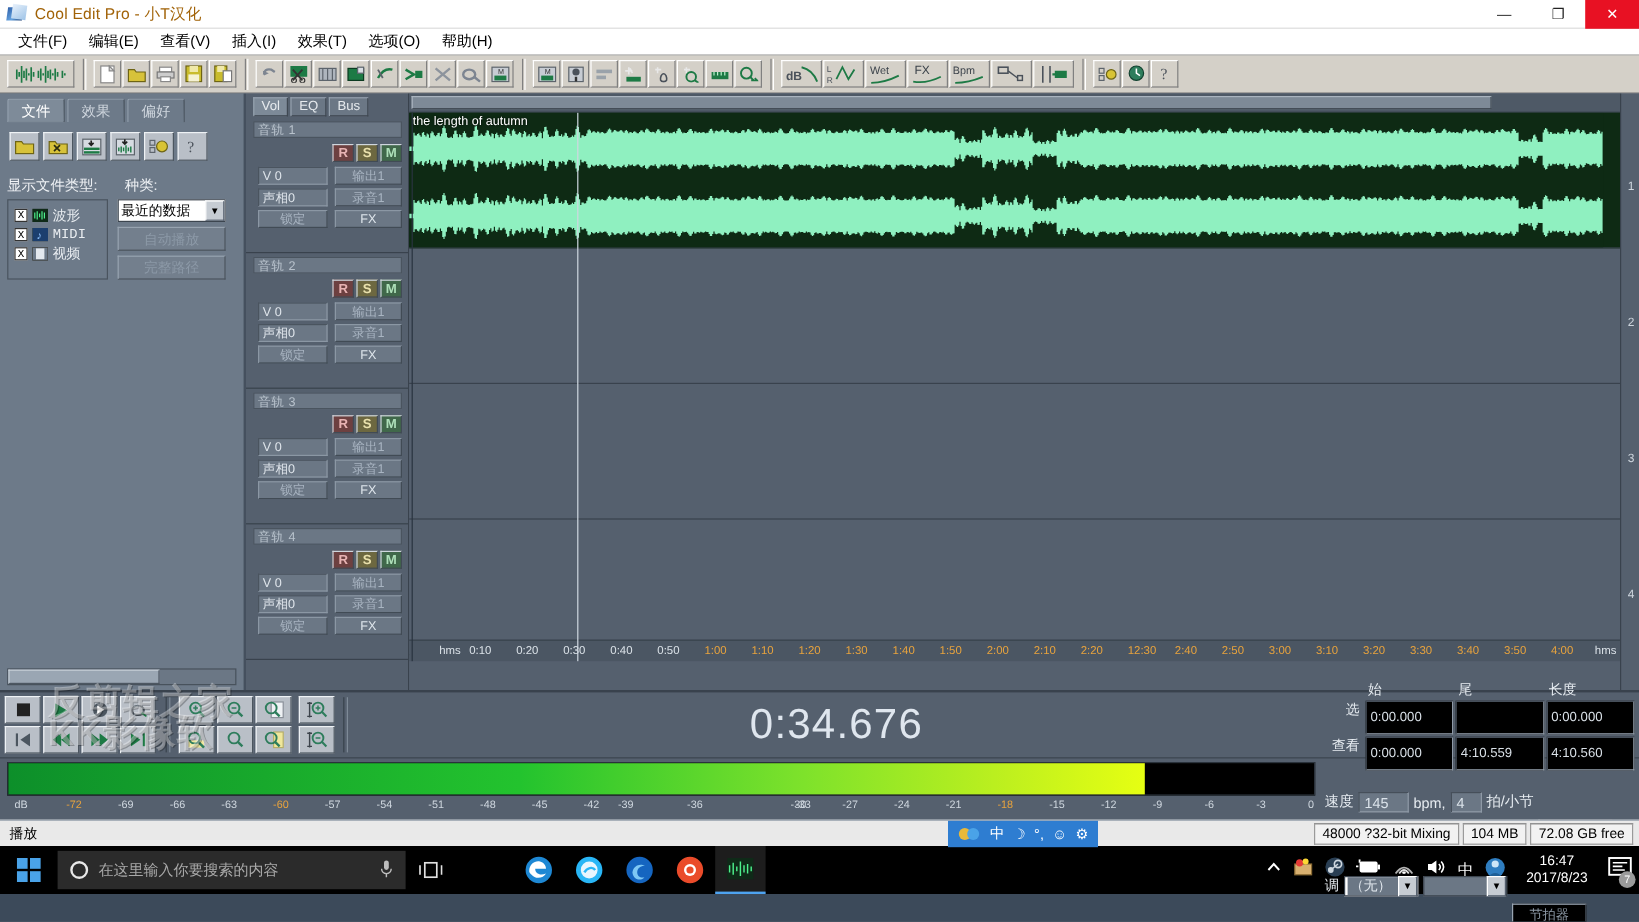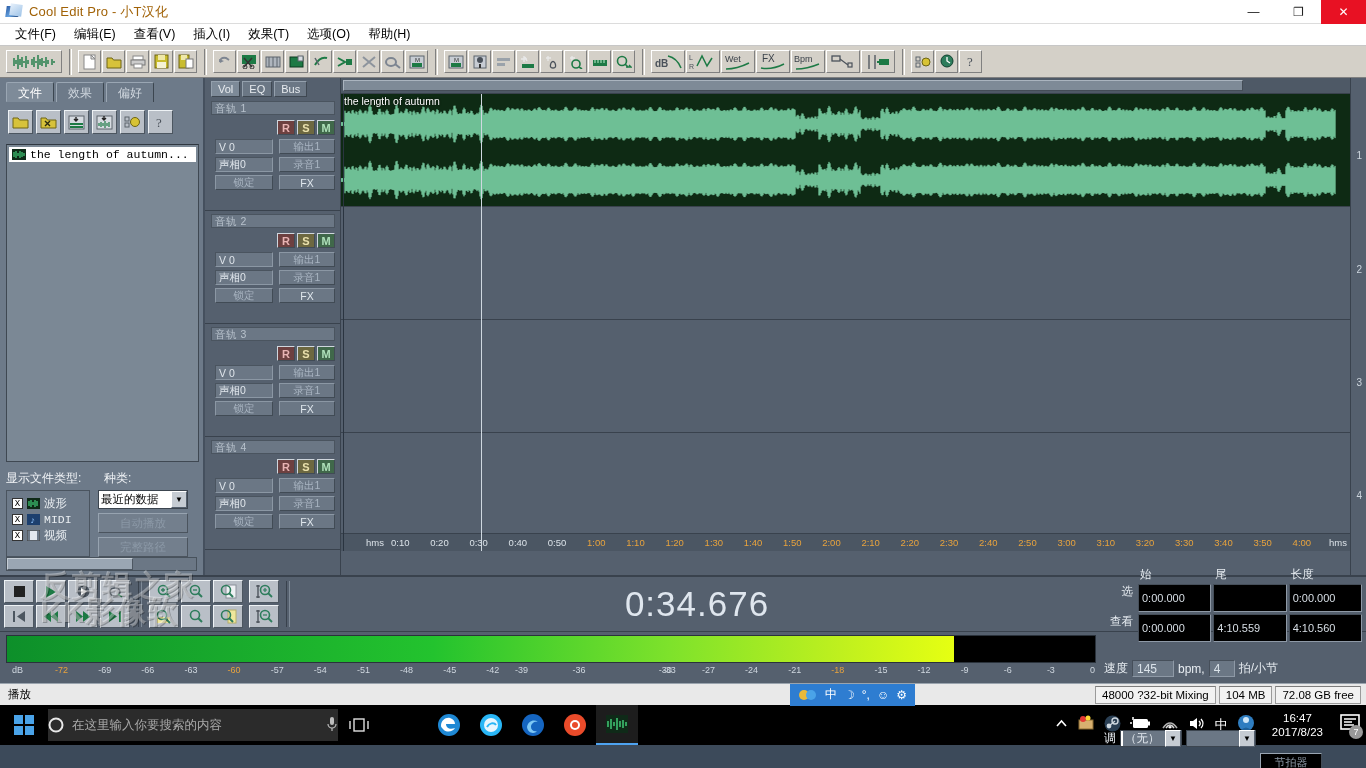--- a/index.html
+++ b/index.html
@@ -177,21 +177,21 @@
   .statusbar { height:22px; background:#e9e9e9; display:flex; align-items:center;
                border-top:1px solid #9aa4ae; font-size:11.5px; color:#000; padding:0 2px;}
   .sb-cell { border:1px solid #9a9a9a; border-top-color:#7c7c7c; height:18px;
              display:flex;align-items:center; padding:0 6px; margin-right:3px; background:#f2f2f2;}
   .ime { position:absolute; display:flex; align-items:center; gap:7px;
          background:#2e7dd1; height:22px; padding:0 8px; color:#fff; font-size:12px;}
   
   .taskbar { height:40px; background:#000; display:flex; align-items:center; }
   .startbtn { width:48px; height:40px; display:flex;align-items:center;justify-content:center;}
   .searchbox { width:290px; height:32px; background:#2b2b2b; display:flex; align-items:center;
-               gap:8px; padding:0 0; color:#a9a9a9; font-size:12.5px;}
+               gap:8px; padding:0 10px; color:#a9a9a9; font-size:12.5px;}
   .taskicon { width:42px; height:40px; display:flex; align-items:center; justify-content:center;}
   .taskicon.active { border-bottom:2px solid #4ea3f0; background:#1d1d1d;}
   .tray { margin-left:auto; display:flex; align-items:center; gap:9px; padding-right:6px; color:#fff;}
   .clock { font-size:11.5px; line-height:14px; text-align:center; color:#fff; padding:0 8px;}
 </style>
 </head>
 <body>
 
 <div class="titlebar">
   <div class="appicon">
@@ -488,31 +488,20 @@
             <rect x="1" y="2" width="4" height="4" fill="none" stroke="#5d646c"></rect>
             <rect x="1" y="8" width="4" height="4" fill="none" stroke="#5d646c"></rect>
             <circle cx="11" cy="7" r="4.5" fill="#d8c334" stroke="#6d6414"></circle>
           </svg>
         </div>
       <div class="fibtn">
         <svg width="15" height="15">
             <text x="3" y="12" font-size="13" fill="#4a515a" font-family="serif">?</text>
           </svg>
         </div>
-    </div>
-    <div class="filelist">
-      <div class="fileitem">
-        <svg width="14" height="11">
-            <rect width="14" height="11" fill="#0f2a18"></rect>
-            <g stroke="#4df08c" stroke-width="1">
-              <path d="M2 8V3M4 9V2M6 7V4M8 9V2M10 8V3M12 7V4"></path>
-            </g>
-          </svg>
-        <span>the length of autumn...</span>
-      </div>
     </div>
     <div class="ftypes">
       <div class="ftypes-hdr">
         <span style="width:88px">显示文件类型:</span>
         <span>种类:</span>
       </div>
       <div class="ftypes-body">
         <div class="ftbox">
           <div class="ftrow">
             <span class="chk">X</span>
@@ -665,21 +654,21 @@
             <div class="tick" style="left: 184.8px;">0:50</div>
             <div class="tick orange" style="left: 224px;">1:00</div>
             <div class="tick orange" style="left: 263.2px;">1:10</div>
             <div class="tick orange" style="left: 302.4px;">1:20</div>
             <div class="tick orange" style="left: 341.6px;">1:30</div>
             <div class="tick orange" style="left: 380.8px;">1:40</div>
             <div class="tick orange" style="left: 420px;">1:50</div>
             <div class="tick orange" style="left: 459.2px;">2:00</div>
             <div class="tick orange" style="left: 498.4px;">2:10</div>
             <div class="tick orange" style="left: 537.6px;">2:20</div>
-            <div class="tick orange" style="left: 576.8px;">2:30</div>
+            <div class="tick orange" style="left: 576.8px;">12:30</div>
             <div class="tick orange" style="left: 616px;">2:40</div>
             <div class="tick orange" style="left: 655.2px;">2:50</div>
             <div class="tick orange" style="left: 694.4px;">3:00</div>
             <div class="tick orange" style="left: 733.6px;">3:10</div>
             <div class="tick orange" style="left: 772.8px;">3:20</div>
             <div class="tick orange" style="left: 812px;">3:30</div>
             <div class="tick orange" style="left: 851.2px;">3:40</div>
             <div class="tick orange" style="left: 890.4px;">3:50</div>
             <div class="tick orange" style="left: 929.6px;">4:00</div>
           </div>

